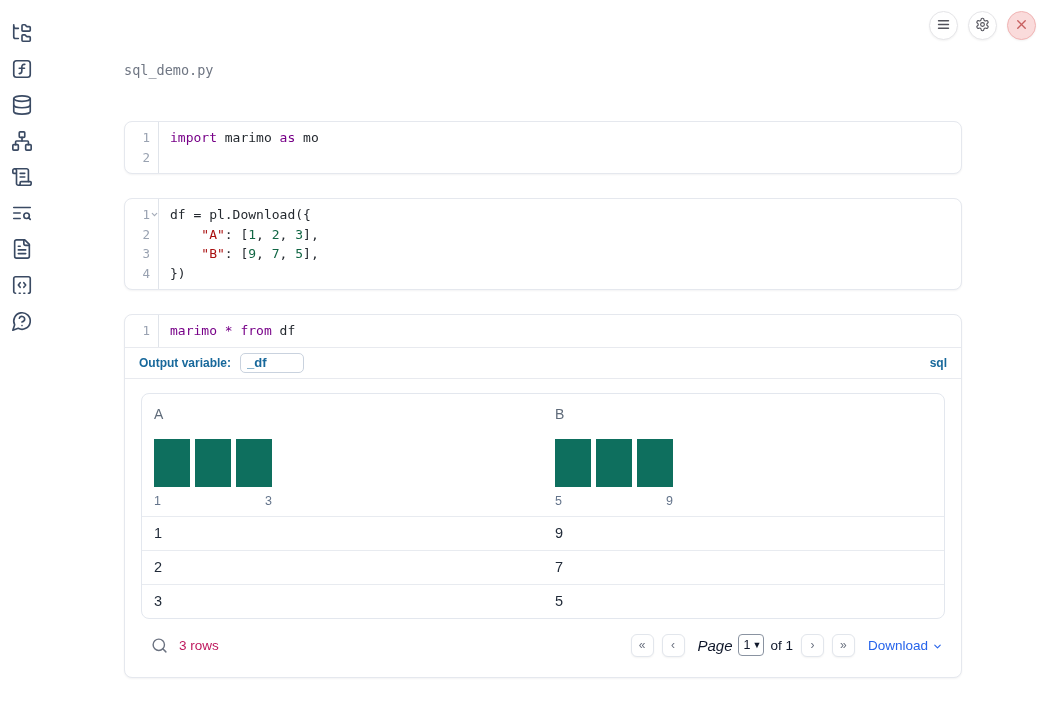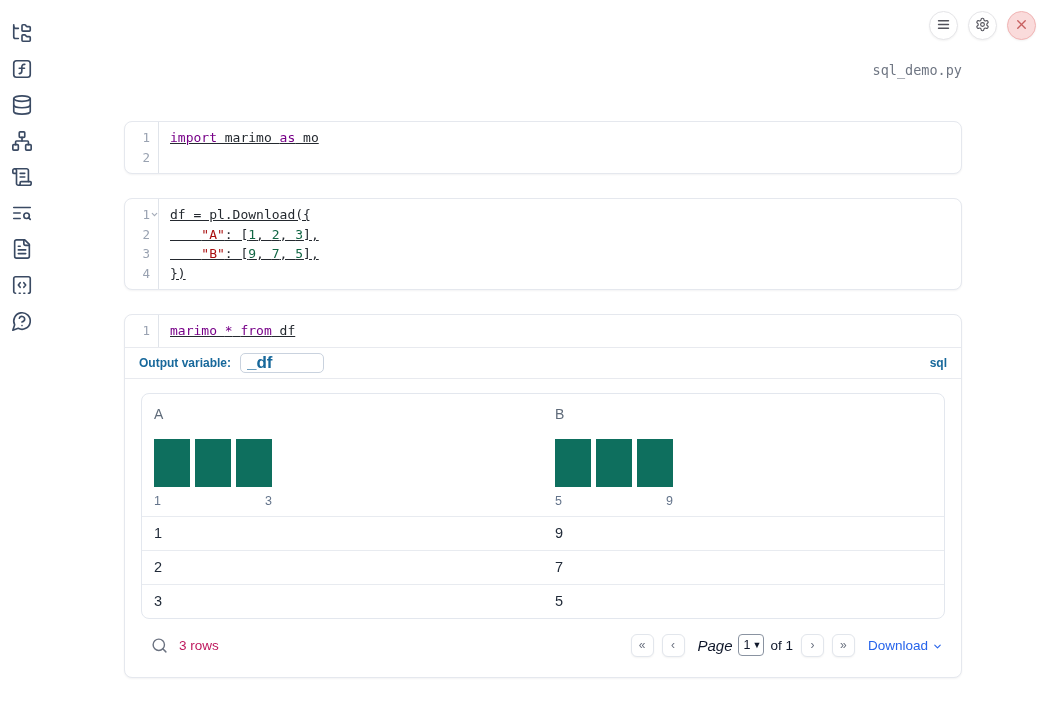--- a/index.html
+++ b/index.html
@@ -14,46 +14,46 @@
   
   .topbar { position:fixed; top:11px; right:7px; display:flex; gap:10px; align-items:center; }
   .circle-btn { width:29px; height:29px; border-radius:50%; background:#fff; border:1px solid #e4e4e7;
                 box-shadow:0 1px 2px rgba(0,0,0,.05); display:flex; align-items:center; justify-content:center;
                 color:#52525b; cursor:pointer; }
   .circle-btn svg { width:15px; height:15px; }
   .circle-btn.close { background:#fadbdb; border-color:#f0b3b3; color:#c75f5f; }
 
   
   .main { margin-left:124px; width:838px; }
-  .doc-title { margin-top:62px; text-align:right; font-family:"DejaVu Sans Mono", monospace;
+  .doc-title { margin-top:62px; text-align:left; font-family:"DejaVu Sans Mono", monospace;
                font-size:13.5px; color:#6f7683; }
 
   
   .cell { margin-top:43px; background:#fff; border:1px solid #e5e8ee; border-radius:8px;
           box-shadow:0 1px 2px rgba(16,24,40,.05); }
   .cell + .cell { margin-top:24px; }
   .code-block { display:flex; }
   .gutter { flex:0 0 34px; border-right:1px solid #e0e4ea; padding:6px 0 6px 0;
             font-family:"DejaVu Sans Mono", monospace; font-size:12.5px; color:#99a2b1; }
   .gutter .ln { position:relative; text-align:right; padding-right:8px; line-height:19.5px; height:19.5px; }
   .gutter .fold { position:absolute; right:-1px; top:5px; color:#a4abb8; line-height:0; }
   .code-col { flex:1; padding:6px 0 6px 11px; font-family:"DejaVu Sans Mono", monospace;
               font-size:13px; color:#24292f; }
-  .code-col .cl { line-height:19.5px; height:19.5px; white-space:pre;text-decoration:underline; }
+  .code-col .cl { line-height:19.5px; height:19.5px; white-space:pre; }
   .tk-kw  { color:#770088; }
   .tk-str { color:#aa1111; }
   .tk-num { color:#116644; }
   .tk-pl  { color:#24292f; }
   .hr { border-top:1px solid #e8eaef; }
 
   
   .outvar-row { display:flex; align-items:center; padding:5px 10px 5px 14px; }
   .outvar-label { font-size:12px; font-weight:bold; color:#17689b; }
-  .outvar-input { margin-left:9px; width:84px; height:20px; border:1px solid #c9d2de; border-radius:5px;
-                  padding:0 6px; font-size:17px; font-weight:bold; color:#17689b;
+  .outvar-input { margin-left:9px; width:64px; height:20px; border:1px solid #c9d2de; border-radius:5px;
+                  padding:0 6px; font-size:13px; font-weight:bold; color:#17689b;
                   font-family:"Liberation Sans", sans-serif; outline:none; }
   .outvar-spacer { flex:1; }
   .lang-badge { font-size:12px; font-weight:bold; color:#17689b; padding-right:4px; }
 
   
   .output-area { padding:14px 16px 14px; }
   .table-box { border:1px solid #e3e7ee; border-radius:8px; overflow:hidden; }
   .t-header { display:flex; padding-top:10px; }
   .t-col { width:50%; padding:2px 12px 8px; }
   .col-name { font-size:14px; color:#5f6b7a; }

